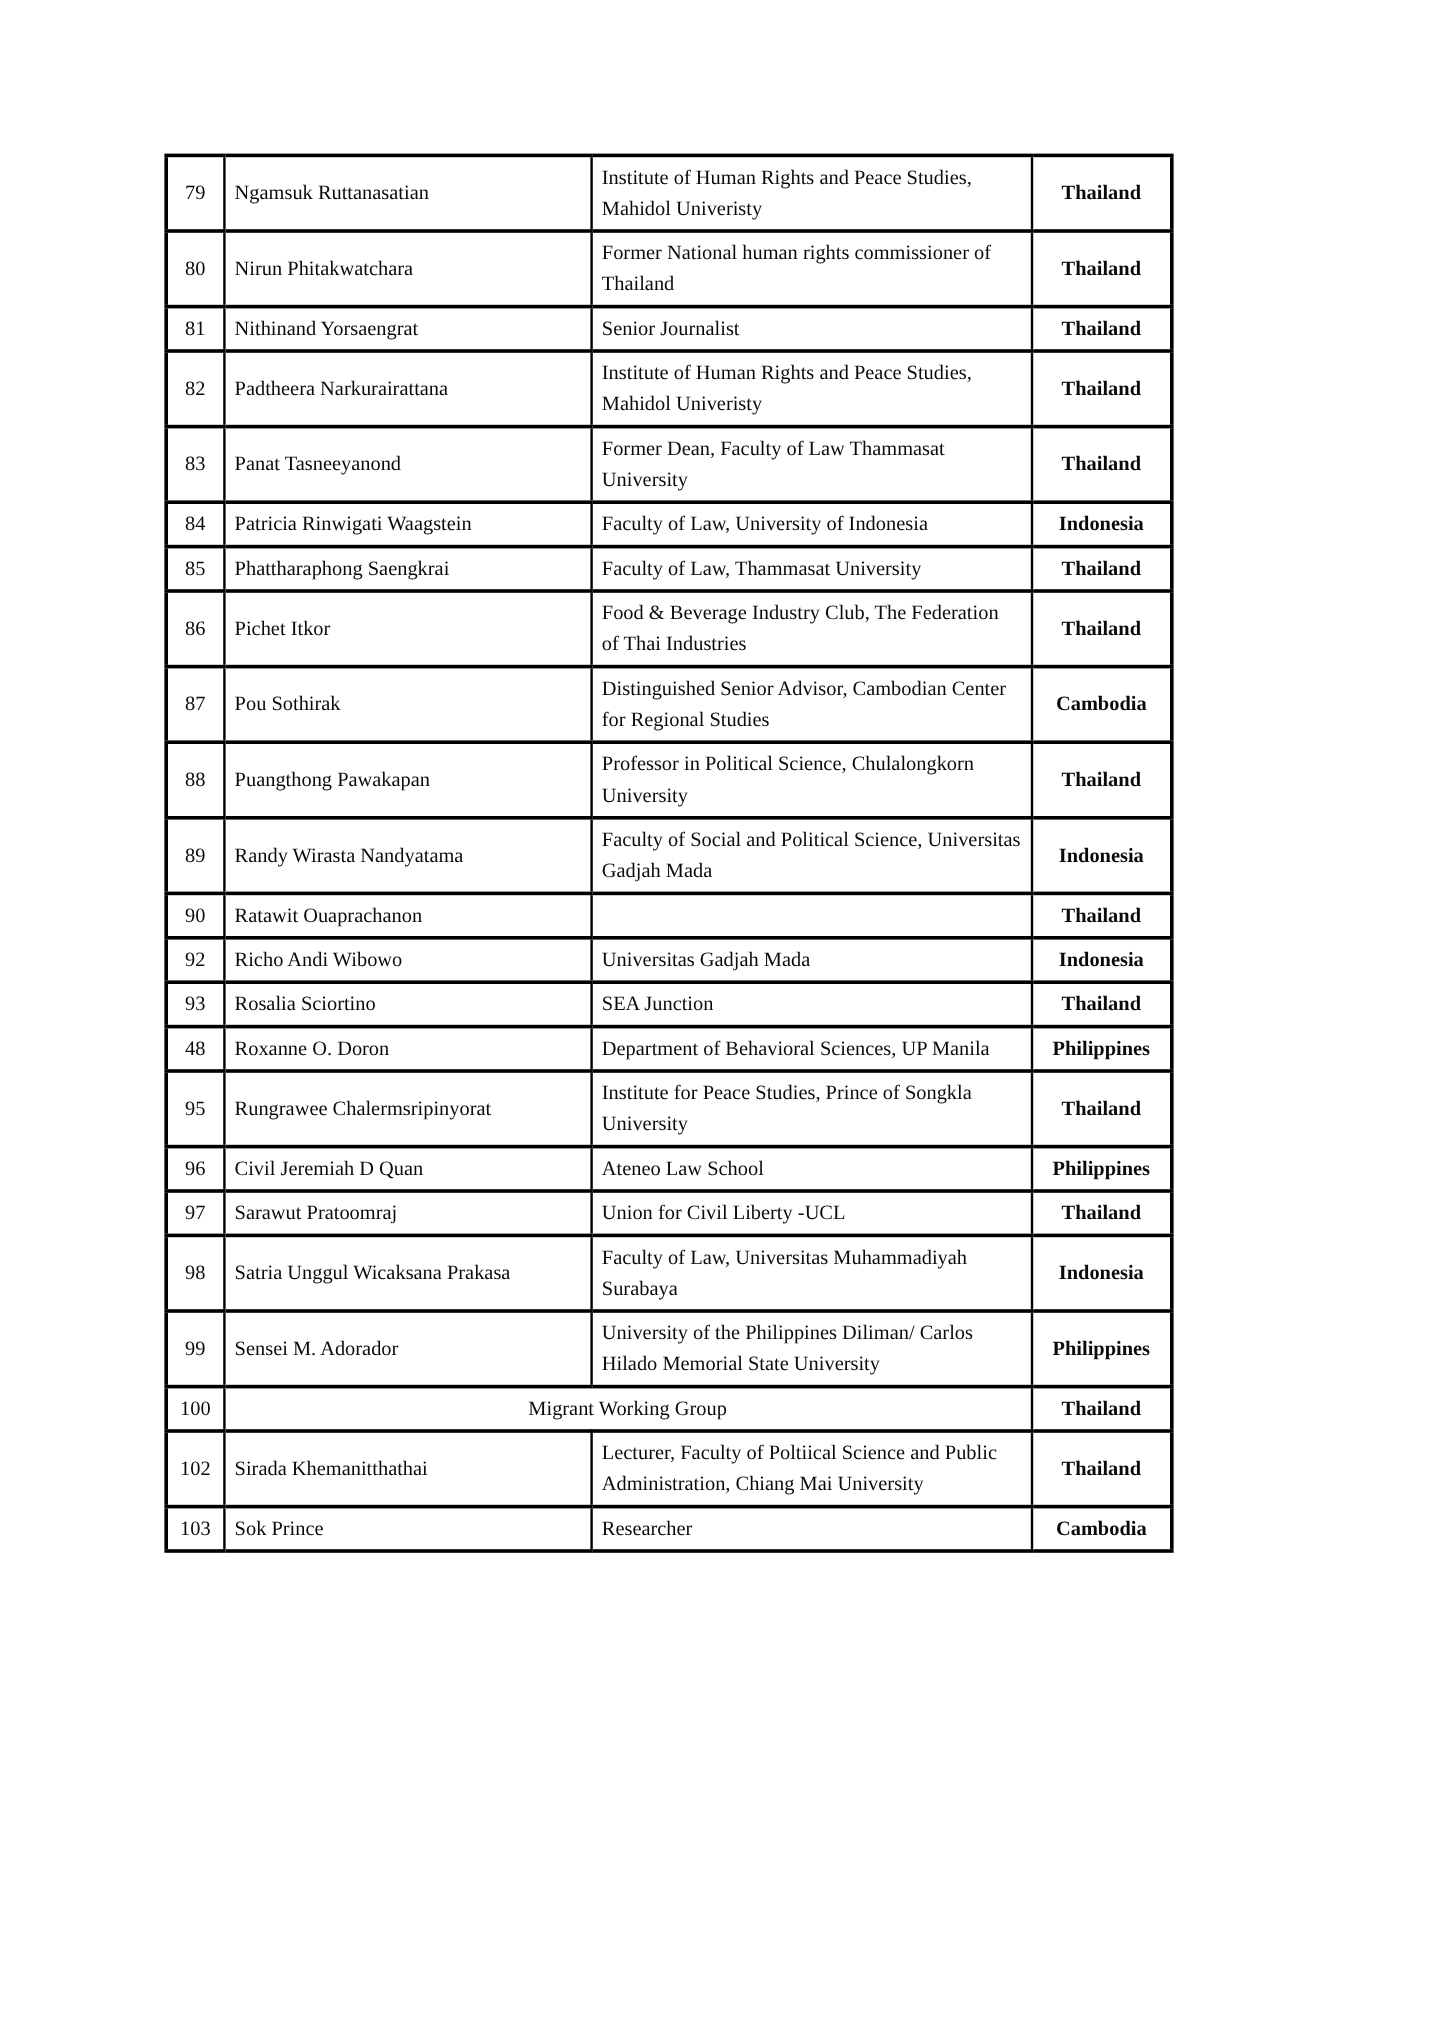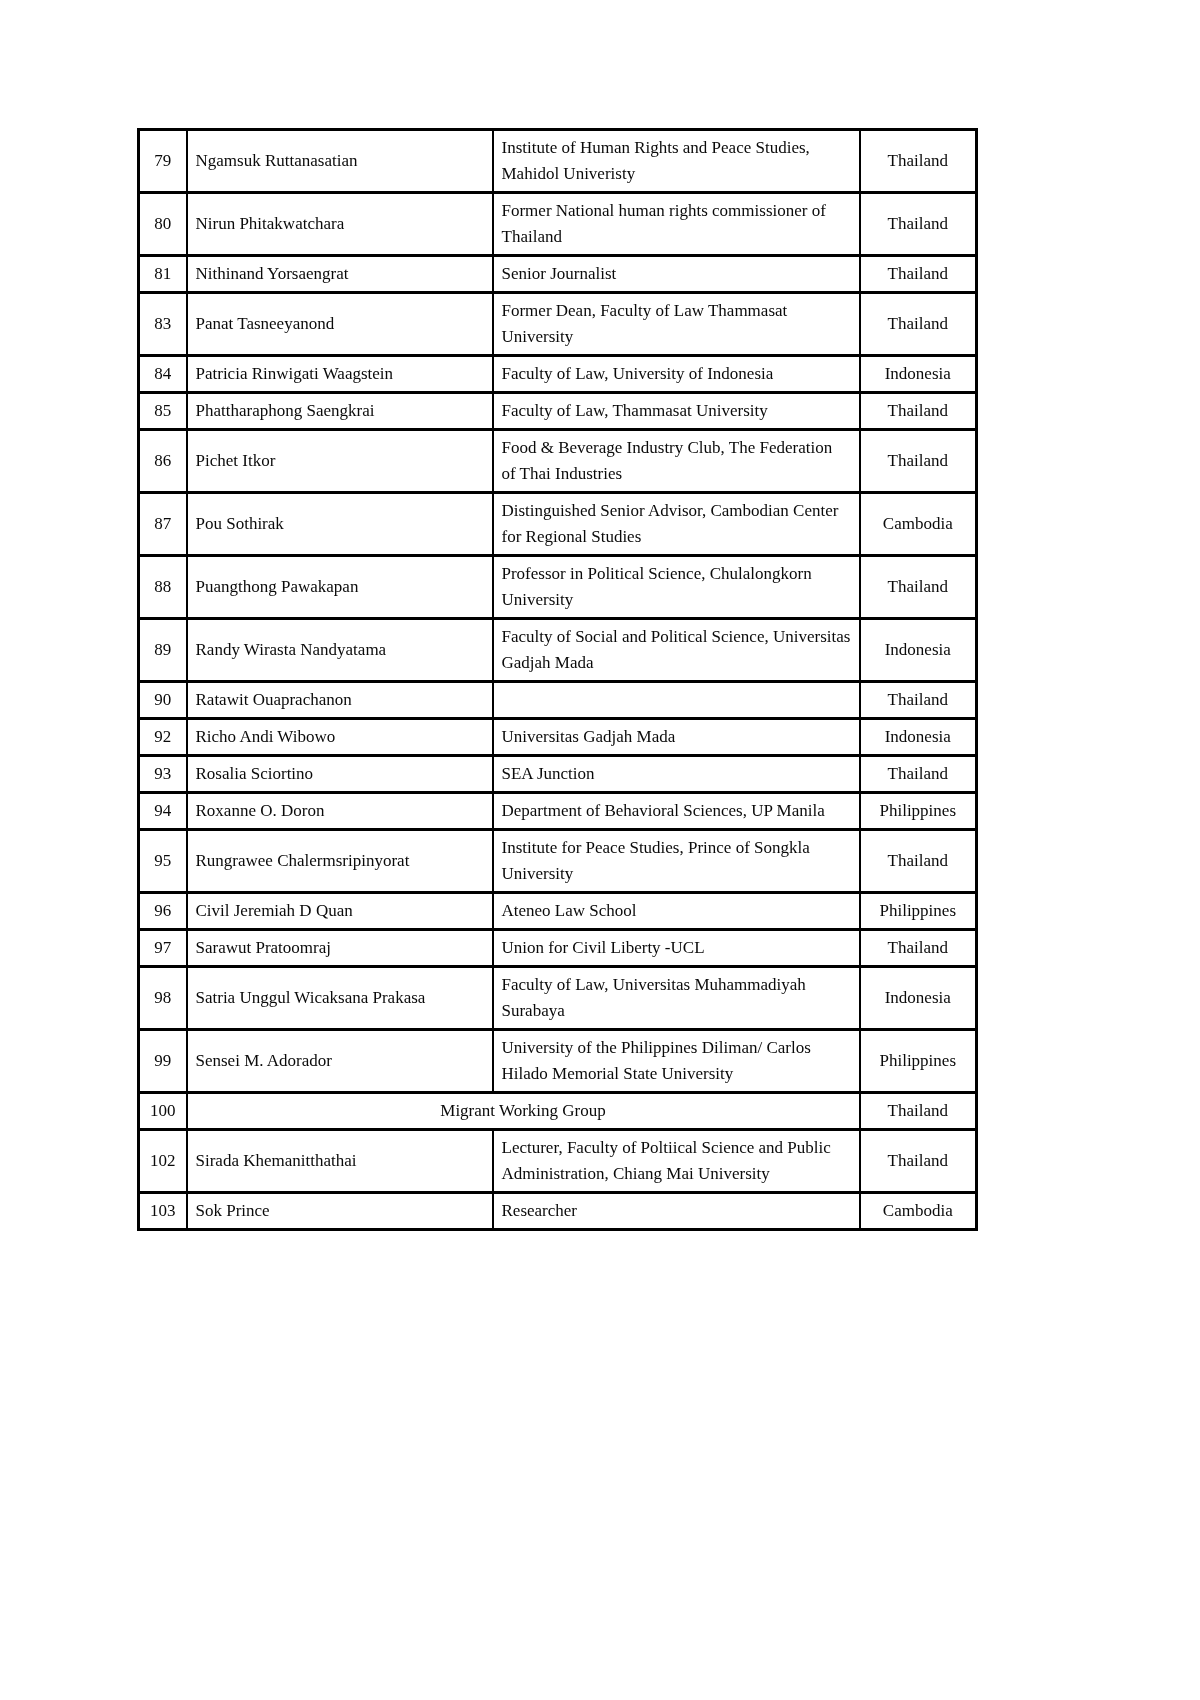--- a/index.html
+++ b/index.html
@@ -41,20 +41,21 @@
   }
   td.c-no {
     text-align: center;
     padding: 4px 2px;
   }
   td.c-name { text-align: left; }
   td.c-aff  { text-align: left; }
   td.c-country {
     text-align: center;
     padding: 4px 3px;
+    font-weight: bold;
   }
   td.c-merged {
     text-align: center;
   }
   .page-number {
     position: absolute;
     top: 1596px;
     left: 0;
     width: 838px;
     margin-left: 137px;
@@ -89,20 +90,26 @@
             <td class="c-aff">Former National human rights commissioner of Thailand</td>
             <td class="c-country">Thailand</td>
           </tr>
           <tr>
             <td class="c-no">81</td>
             <td class="c-name">Nithinand Yorsaengrat</td>
             <td class="c-aff">Senior Journalist</td>
             <td class="c-country">Thailand</td>
           </tr>
           <tr>
+            <td class="c-no">82</td>
+            <td class="c-name">Padtheera Narkurairattana</td>
+            <td class="c-aff">Institute of Human Rights and Peace Studies, Mahidol Univeristy</td>
+            <td class="c-country">Thailand</td>
+          </tr>
+          <tr>
             <td class="c-no">83</td>
             <td class="c-name">Panat Tasneeyanond</td>
             <td class="c-aff">Former Dean, Faculty of Law Thammasat University</td>
             <td class="c-country">Thailand</td>
           </tr>
           <tr>
             <td class="c-no">84</td>
             <td class="c-name">Patricia Rinwigati Waagstein</td>
             <td class="c-aff">Faculty of Law, University of Indonesia</td>
             <td class="c-country">Indonesia</td>
@@ -149,21 +156,21 @@
             <td class="c-aff">Universitas Gadjah Mada</td>
             <td class="c-country">Indonesia</td>
           </tr>
           <tr>
             <td class="c-no">93</td>
             <td class="c-name">Rosalia Sciortino</td>
             <td class="c-aff">SEA Junction</td>
             <td class="c-country">Thailand</td>
           </tr>
           <tr>
-            <td class="c-no">94</td>
+            <td class="c-no">48</td>
             <td class="c-name">Roxanne O. Doron</td>
             <td class="c-aff">Department of Behavioral Sciences, UP Manila</td>
             <td class="c-country">Philippines</td>
           </tr>
           <tr>
             <td class="c-no">95</td>
             <td class="c-name">Rungrawee Chalermsripinyorat</td>
             <td class="c-aff">Institute for Peace Studies, Prince of Songkla University</td>
             <td class="c-country">Thailand</td>
           </tr>

